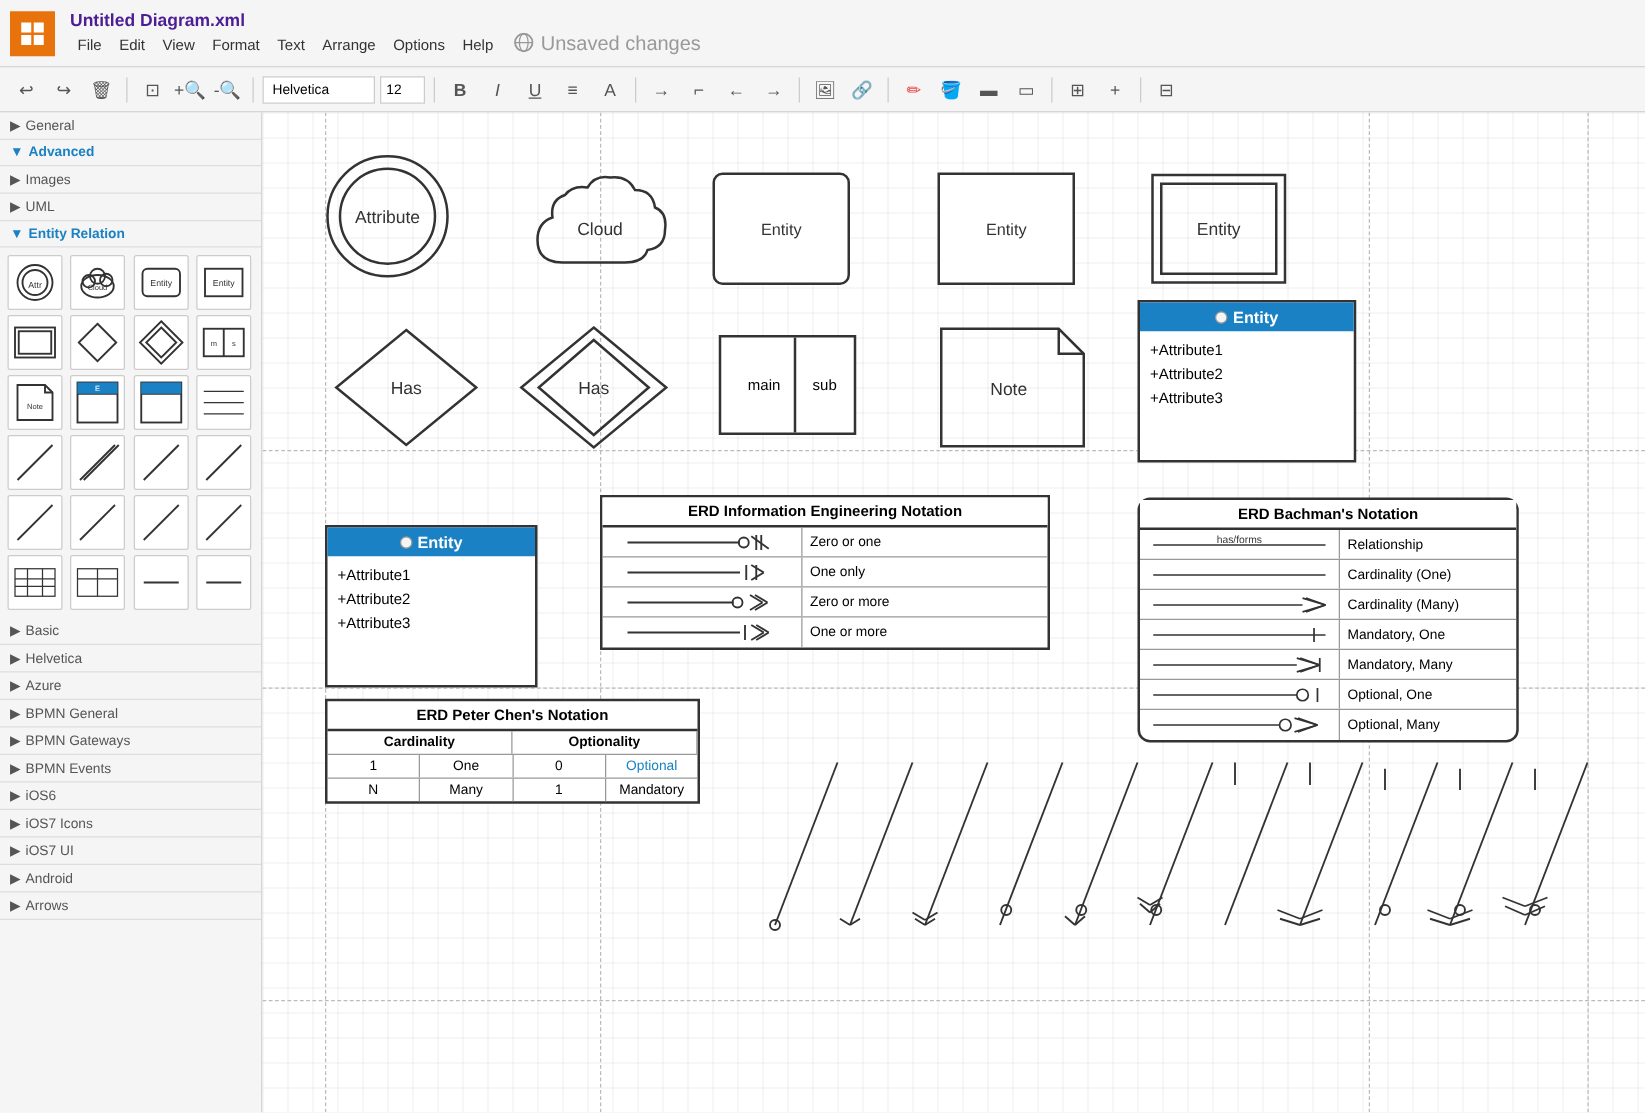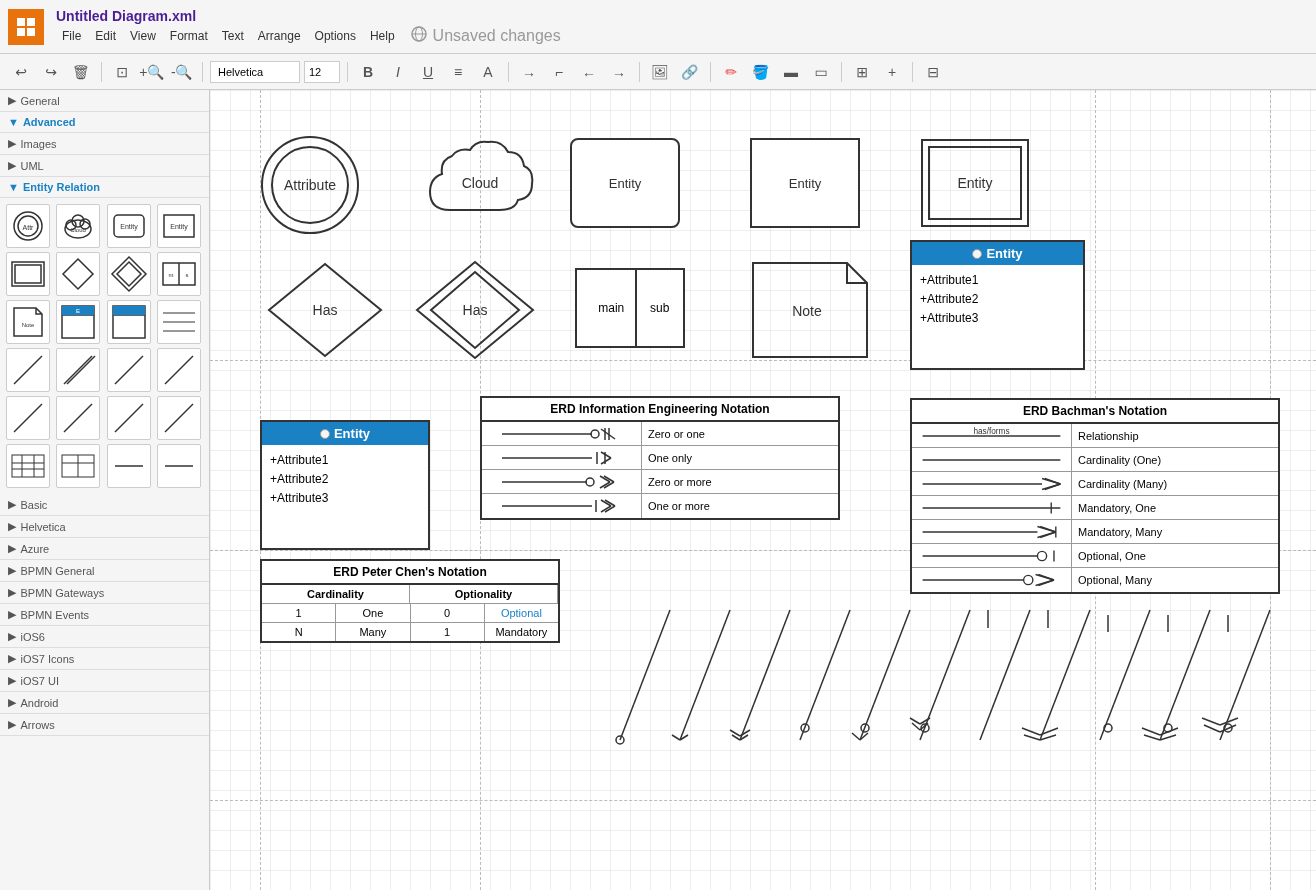--- a/index.html
+++ b/index.html
@@ -537,21 +537,21 @@
   <div id="canvas">
 
     <div class="canvas-vline" style="left:50px; top:0; bottom:0;"></div>
     <div class="canvas-vline" style="left:270px; top:0; bottom:0;"></div>
     <div class="canvas-vline" style="left:885px; top:0; bottom:0;"></div>
     <div class="canvas-vline" style="left:1060px; top:0; bottom:0;"></div>
     <div class="canvas-hline" style="top:270px; left:0; right:0;"></div>
     <div class="canvas-hline" style="top:460px; left:0; right:0;"></div>
     <div class="canvas-hline" style="top:710px; left:0; right:0;"></div>
 
-    <div class="canvas-elem" style="left:45px; top:40px; width:110px; height:110px;text-align:center;">
+    <div class="canvas-elem" style="left:45px; top:28px; width:110px; height:110px;text-align:center;">
       <svg width="110" height="110" viewBox="0 0 110 110">
         <circle cx="55" cy="55" r="48" fill="none" stroke="#333" stroke-width="2"></circle>
         <circle cx="55" cy="55" r="38" fill="none" stroke="#333" stroke-width="2"></circle>
         <text x="55" y="60" text-anchor="middle" font-size="14" fill="#333" font-family="Arial">Attribute</text>
       </svg>
     </div>
 
     <div class="canvas-elem" style="left:210px; top:40px; width:120px; height:110px;">
       <svg width="120" height="110" viewBox="0 0 120 110">
         <path d="M30,80 Q10,80 10,62 Q10,48 22,44 Q20,30 32,26 Q38,18 50,20 Q56,10 68,12 Q82,10 88,22 Q102,22 104,36 Q114,40 112,54 Q112,68 98,70 Q95,80 80,80 Z" fill="none" stroke="#333" stroke-width="2"></path>
@@ -679,21 +679,21 @@
             <line x1="104" y1="5" x2="114" y2="11" stroke="#333" stroke-width="1.5"></line>
             <line x1="104" y1="17" x2="114" y2="11" stroke="#333" stroke-width="1.5"></line>
             <line x1="108" y1="5" x2="118" y2="11" stroke="#333" stroke-width="1.5"></line>
             <line x1="108" y1="17" x2="118" y2="11" stroke="#333" stroke-width="1.5"></line>
           </svg>
         </div>
         <div class="nt-cell label">One or more</div>
       </div>
     </div>
 
-    <div class="canvas-elem notation-table" style="left:700px; top:308px; width:370px;">
+    <div class="canvas-elem notation-table" style="left:700px; top:308px; width:305px;border-radius:10px;">
       <div class="nt-header">ERD Bachman's Notation</div>
 
       <div class="nt-row">
         <div class="nt-cell symbol">
           <svg width="160" height="22" viewBox="0 0 160 22">
             <line x1="5" y1="11" x2="155" y2="11" stroke="#333" stroke-width="1.5"></line>
             <text x="80" y="9" text-anchor="middle" font-size="9" fill="#333" font-family="Arial">has/forms</text>
           </svg>
         </div>
         <div class="nt-cell label">Relationship</div>

